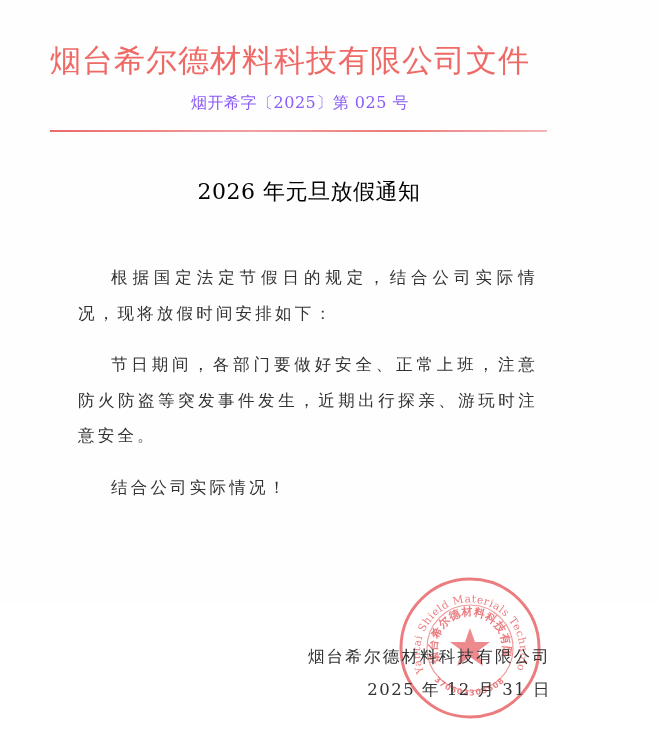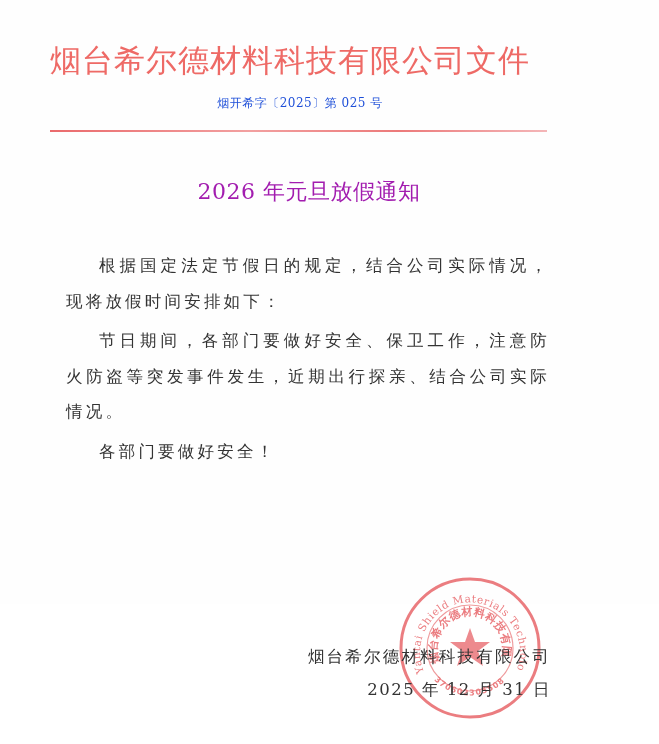--- a/index.html
+++ b/index.html
@@ -32,58 +32,58 @@
       color: #ee6a66;
       white-space: nowrap;
       line-height: 44px;
     }
     .doc-number {
       position: absolute;
       left: 0;
       width: 600px;
       top: 92px;
       text-align: center;
-      font-size: 12px;
-      color: #1d4ed8;
+      font-size: 16px;
+      color: #8b5cf6;
       line-height: 22px;
       letter-spacing: 0.5px;
     }
     .red-rule {
       position: absolute;
       left: 50px;
       top: 130px;
       width: 497px;
       height: 2px;
       background: linear-gradient(90deg, #ea6a6c 0%, #f2a0a0 40%, #ec7a7a 70%, #f4b6b8 100%);
     }
     .notice-title {
       position: absolute;
       left: 0;
       width: 618px;
       top: 175px;
       text-align: center;
       font-size: 22px;
-      color: #a21caf;
+      color: #000000;
       line-height: 34px;
       letter-spacing: 0.5px;
     }
     .body {
       position: absolute;
       left: 62px;
       top: 244px;
       width: 492px;
       font-family: "DejaVu Sans", "Liberation Sans", sans-serif;
       font-size: 16.5px;
       color: #333333;
       line-height: 35.5px;
       letter-spacing: 3.2px;
       text-align: justify;
     }
     .body p {
-      margin: 4px;
+      margin: 16px;
       text-indent: 2em;
     }
     .body p.gap {
       margin-top: 4px;
     }
     .signature {
       position: absolute;
       right: 108px;
       top: 644px;
       font-family: "DejaVu Sans", "Liberation Sans", sans-serif;
@@ -125,22 +125,22 @@
   <div class="header-title">烟台希尔德材料科技有限公司文件</div>
 
   <div class="doc-number">烟开希字〔2025〕第 025 号</div>
 
   <div class="red-rule"></div>
 
   <div class="notice-title">2026 年元旦放假通知</div>
 
   <div class="body">
     <p>根据国定法定节假日的规定，结合公司实际情况，现将放假时间安排如下：</p>
-    <p class="gap">节日期间，各部门要做好安全、保卫工作，注意防火防盗等突发事件发生，近期出行探亲、结合公司实际情况。</p>
-    <p class="gap">各部门要做好安全！</p>
+    <p class="gap">节日期间，各部门要做好安全、正常上班，注意防火防盗等突发事件发生，近期出行探亲、游玩时注意安全。</p>
+    <p class="gap">结合公司实际情况！</p>
   </div>
 
   <svg class="stamp" viewBox="0 0 144 144" xmlns="http://www.w3.org/2000/svg">
     <defs>
       <path id="outerArc" d="M 26 96 A 50 50 0 1 1 118 96" fill="none"></path>
       <path id="innerArc" d="M 42 86 A 33 33 0 1 1 102 86" fill="none"></path>
       <path id="bottomArc" d="M 36 104 A 50 50 0 0 0 108 104" fill="none"></path>
     </defs>
     <circle cx="72" cy="72" r="69" fill="none" stroke="#e8676b" stroke-width="3"></circle>
     <circle cx="72" cy="72" r="43" fill="none" stroke="#ec8a8c" stroke-width="1.2"></circle>

